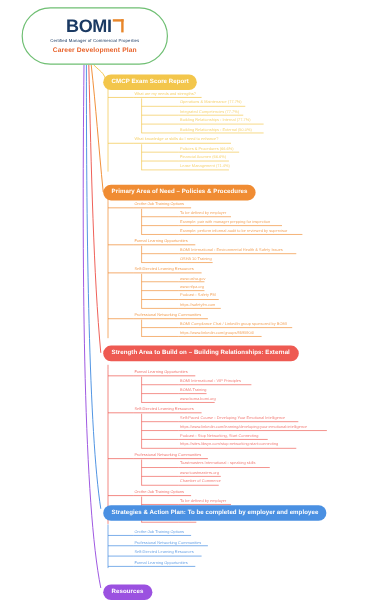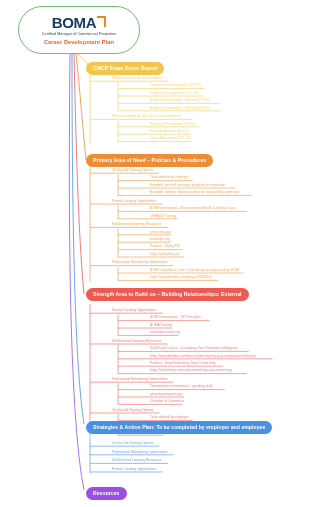--- a/index.html
+++ b/index.html
@@ -216,21 +216,21 @@
       <path d="M111,463.3999999999999 H168" stroke="#4a90e2" fill="none" stroke-width="0.6"></path>
       <path d="M90,463.3999999999999 H111" stroke="#4a90e2" fill="none" stroke-width="0.6"></path>
       <path d="M111,471.9999999999999 H162.75" stroke="#4a90e2" fill="none" stroke-width="0.6"></path>
       <path d="M90,471.9999999999999 H111" stroke="#4a90e2" fill="none" stroke-width="0.6"></path>
       <path d="M90,441 V473.39999999999986" stroke="#4a90e2" fill="none" stroke-width="0.6"></path>
       <path d="M90,437 V441" stroke="#4a90e2" fill="none" stroke-width="0.6"></path>
     </svg>
 
   <div class="root-node">
     <div class="logo-mark">
-      <span class="logo-cmcp">BOMA</span>
+      <span class="logo-cmcp">BOMI</span>
       <span class="logo-bracket"></span>
     </div>
     <div class="logo-sub">Certified Manager of
 Commercial Properties</div>
     <div class="logo-tagline">Career Development Plan</div>
   </div>
 
   <div id="branch-layer">
       <div class="branch-pill" style="left: 86px; top: 62px; background: rgb(243, 198, 75);">
         <span>CMCP Exam Score Report</span>

